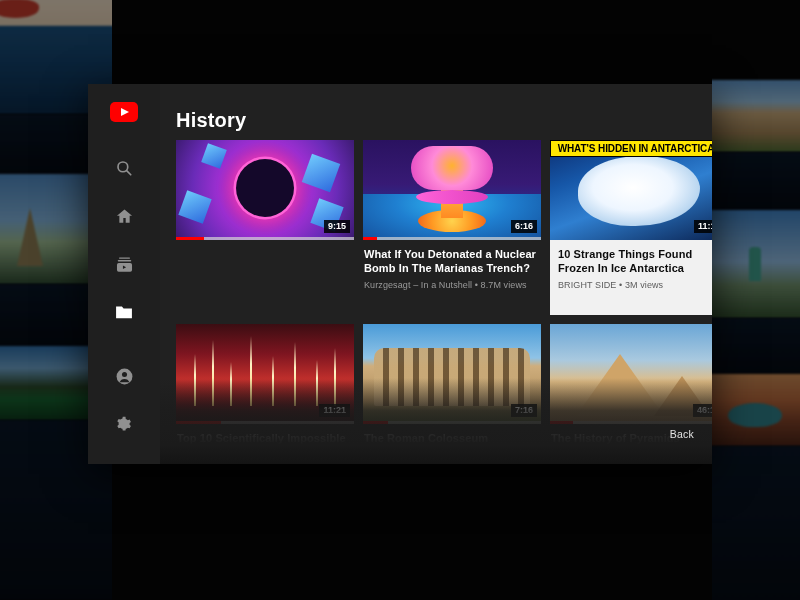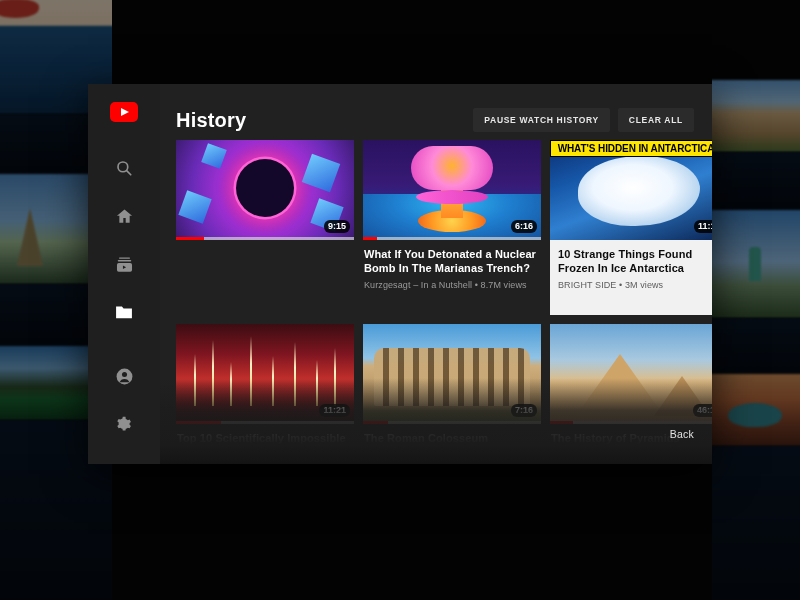--- a/index.html
+++ b/index.html
@@ -107,21 +107,21 @@
   .grid {
     display: grid; grid-template-columns: repeat(3, 178px);
     gap: 9px; padding: 0 16px;
   }
   .card { position: relative; cursor: pointer; }
   .thumb { position: relative; width: 178px; height: 100px; overflow: hidden; background: #000; }
   .thumb-art { position: absolute; inset: 0; }
   .duration {
     position: absolute; right: 4px; bottom: 7px;
     background: rgba(0,0,0,.85); color: #fff;
-    font-size: 9px; font-weight: bold; padding: 1px 4px; border-radius: 6px;
+    font-size: 9px; font-weight: bold; padding: 1px 4px; border-radius: 0;
     line-height: 1.25;
   }
   .progress-track {
     position: absolute; left: 0; right: 0; bottom: 0; height: 3px;
     background: rgba(210,210,210,.72);
   }
   .progress-fill { height: 100%; background: #ff0000; }
   .meta { padding: 7px 1px 0 1px; }
   .v-title {
     color: #fff; font-size: 11px; font-weight: bold; line-height: 1.28;
@@ -289,24 +289,20 @@
         <svg width="18" height="18" viewBox="0 0 24 24" fill="currentColor">
           <path d="M12 8.4a3.6 3.6 0 1 0 0 7.2 3.6 3.6 0 0 0 0-7.2zm9.2 3.6c0-.6-.06-1.2-.16-1.76l2.06-1.6-2-3.46-2.44 1a8.9 8.9 0 0 0-3.04-1.76L15.2.9h-4l-.42 2.5a8.9 8.9 0 0 0-3.04 1.77l-2.44-1-2 3.46 2.06 1.6a9.4 9.4 0 0 0 0 3.52l-2.06 1.6 2 3.46 2.44-1a8.9 8.9 0 0 0 3.04 1.76l.42 2.5h4l.42-2.5a8.9 8.9 0 0 0 3.04-1.76l2.44 1 2-3.46-2.06-1.6c.1-.57.16-1.16.16-1.76z" transform="translate(0 1.4) scale(.92)"></path>
         </svg>
       </div>
     </div>
 
     <div class="content">
 
       <div class="topbar">
         <div class="page-title">History</div>
-        <div class="topbar-actions">
-          <button class="tb-btn">PAUSE WATCH HISTORY</button>
-          <button class="tb-btn">CLEAR ALL</button>
-        </div>
       </div>
 
       <div class="grid-wrap">
         <div class="grid">
 
           <div class="card">
             <div class="thumb">
               <div class="thumb-art art-blackhole">
                 <div class="shard" style="left:6px;top:54px;width:26px;height:26px"></div>
                 <div class="shard" style="left:130px;top:18px;width:30px;height:30px"></div>

